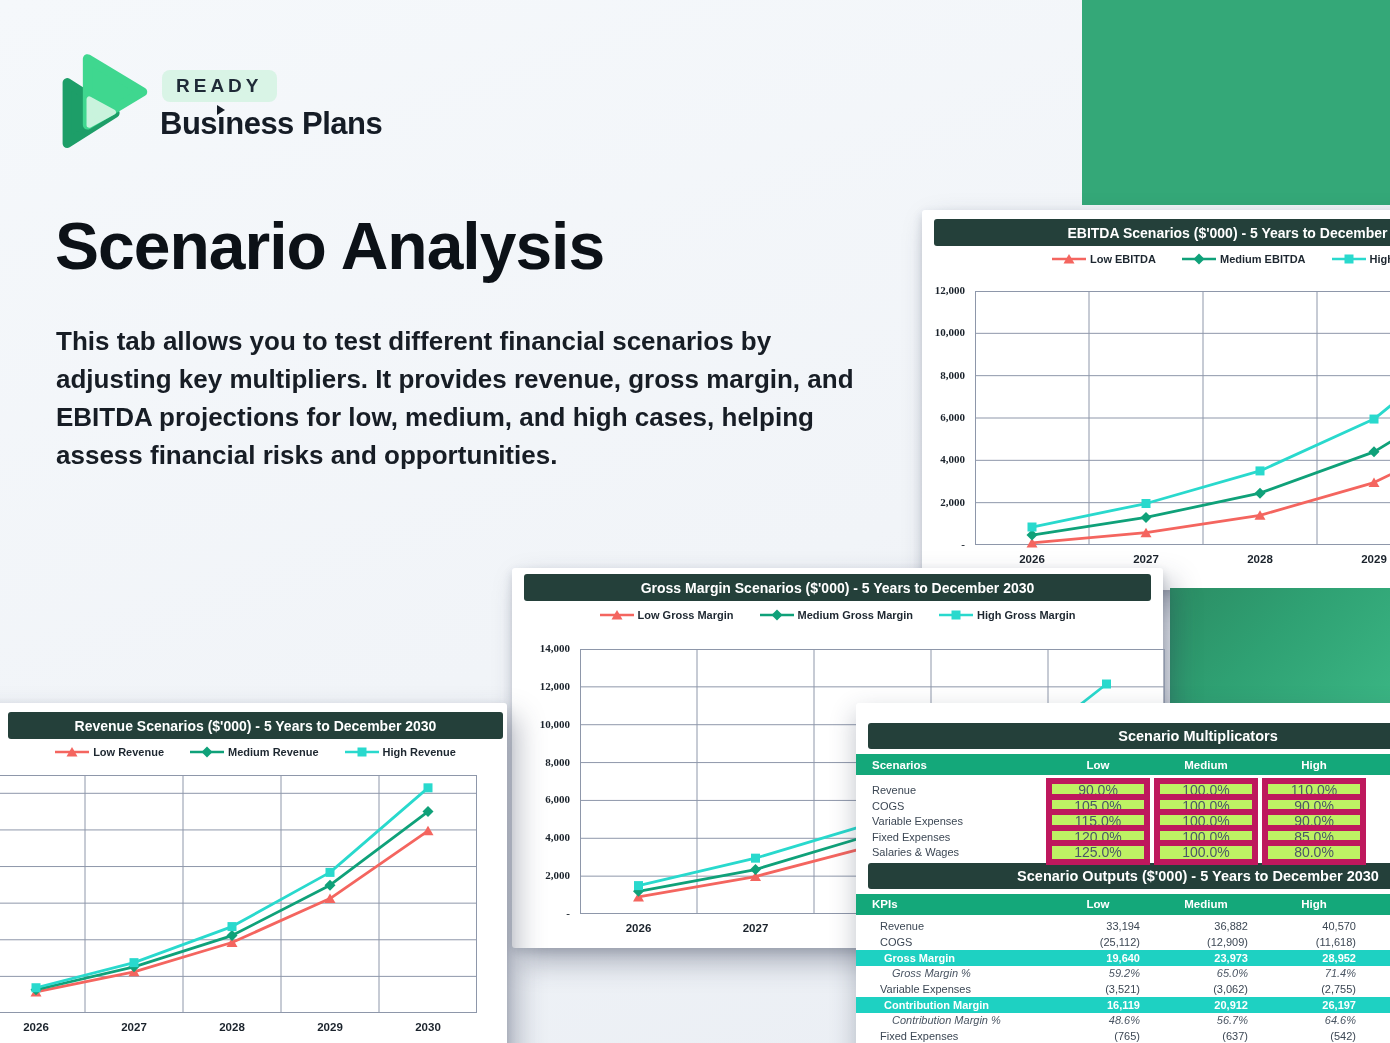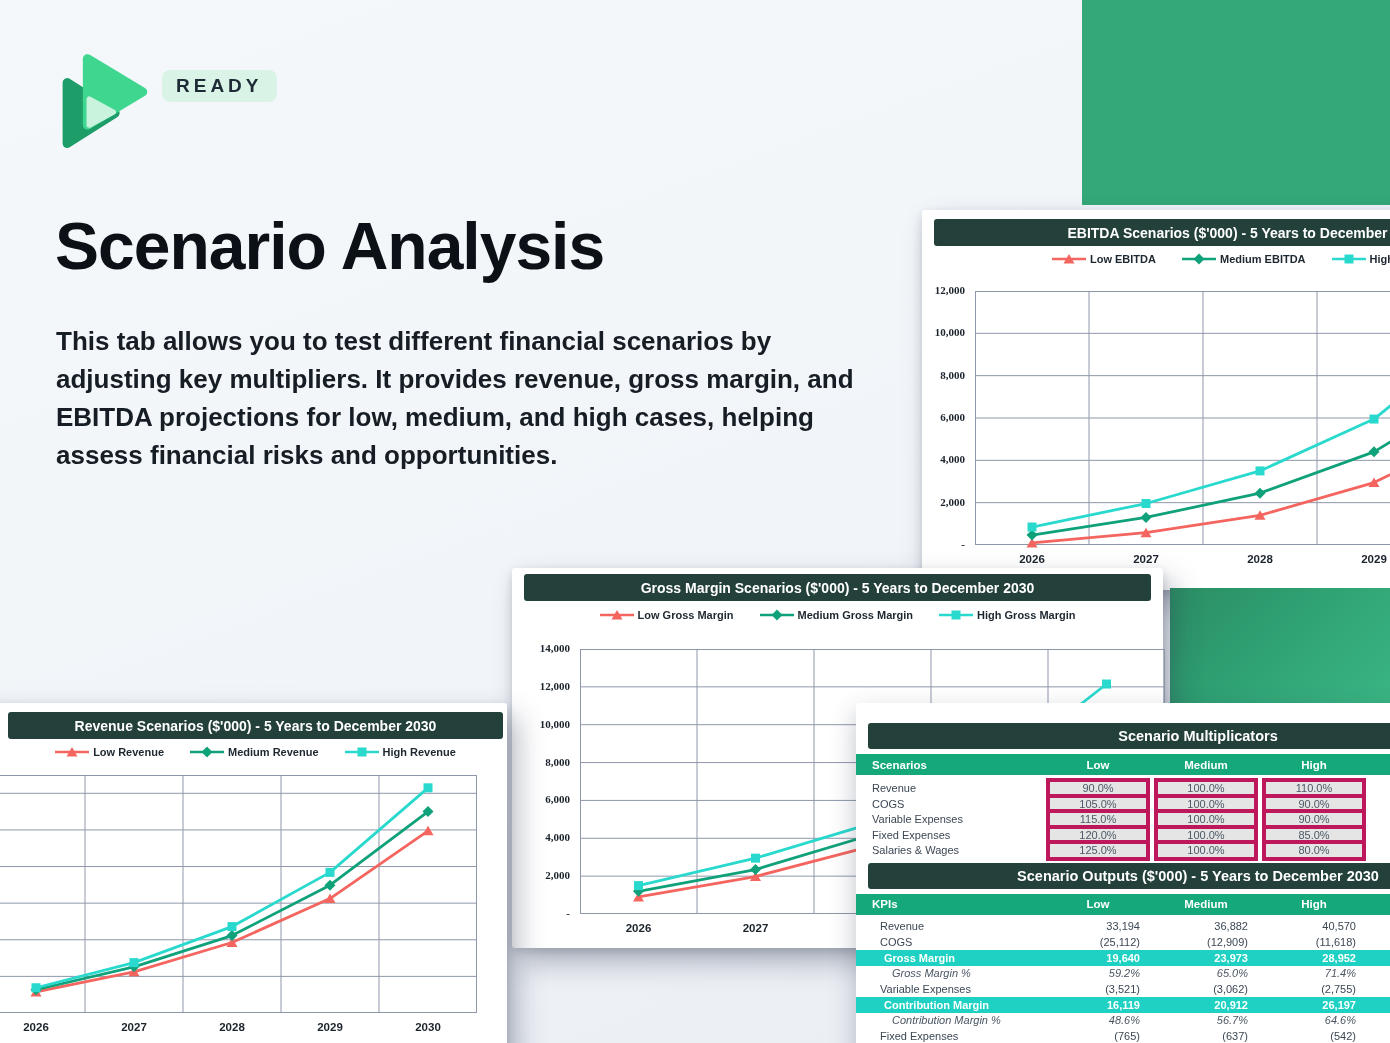--- a/index.html
+++ b/index.html
@@ -40,22 +40,22 @@
     box-shadow:0 10px 26px rgba(45,55,80,.30);}
   .tbar{margin:0 12px;background:#24403a;border-radius:3px;height:26px;display:flex;align-items:center;justify-content:center;
     color:#fff;font-size:14.5px;font-weight:700;white-space:nowrap;}
   .tbar.first{margin-top:20px;}
   .grid-row{display:grid;grid-template-columns:188px 108px 108px 108px 1fr;align-items:center;}
   .ghead{background:#14a87a;height:21px;margin-top:5px;color:#fff;font-weight:700;font-size:11.5px;}
   .ghead .h-label{padding-left:16px;}
   .ghead .h-col{text-align:center;}
   .mrow{height:15.5px;font-size:11px;}
   .mrow .m-label{padding-left:16px;color:#3c4754;}
-  .mcell{height:12.5px;margin:0 2px;background:#e5e5e5;border:4px solid #be185d;
-    display:flex;align-items:center;justify-content:center;color:#4b5866;font-size:11px;}
+  .mcell{height:12.5px;margin:0 2px;background:#bef264;border:6px solid #be185d;
+    display:flex;align-items:center;justify-content:center;color:#4b5866;font-size:14px;}
   .orow{height:15.7px;font-size:11px;color:#3c4754;}
   .orow .o-label{padding-left:24px;}
   .orow .o-val{text-align:right;padding-right:12px;}
   .orow.highlight{background:#1ed1c2;color:#ffffff;font-weight:700;}
   .orow.highlight .o-label{padding-left:28px;}
   .orow.percent{font-style:italic;color:#4a5563;}
   .orow.percent .o-label{padding-left:36px;}
   .spacer6{height:7px;}
 </style>
 </head>
@@ -267,20 +267,21 @@
     <div class="xlabel" style="left: 454px; top: 318px; width: 98px;">2030</div>
   </div>
 
 <div class="logo">
   <svg class="logo-mark" viewBox="0 0 100 110">
     <polygon points="10,34 10,100 62,67" fill="#1d9e68" stroke="#1d9e68" stroke-width="10" stroke-linejoin="round"></polygon>
     <polygon points="32,8 32,80 92,44" fill="#3fd78f" stroke="#3fd78f" stroke-width="10" stroke-linejoin="round"></polygon>
     <polygon points="34,52 34,80 60,66" fill="#c9f3dd" stroke="#c9f3dd" stroke-width="6" stroke-linejoin="round"></polygon>
   </svg>
   <div class="badge">READY</div>
+  <div class="wordmark"><span>Bus</span><span class="i-tri">ı</span><span>ness Plans</span></div>
 </div>
 
 <div class="hero-title">Scenario Analysis</div>
 <div class="hero-desc">This tab allows you to test different financial scenarios by adjusting key multipliers. It provides revenue, gross margin, and EBITDA projections for low, medium, and high cases, helping assess financial risks and opportunities.</div>
 
 <div class="tables-card">
   <div class="tbar first">Scenario Multiplicators</div>
   <div id="mult-head" class="grid-row ghead">
       <div class="h-label">Scenarios</div>
       <div class="h-col">Low</div>

